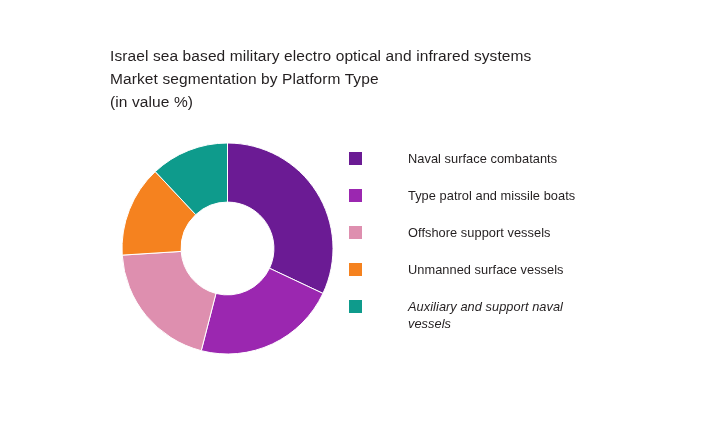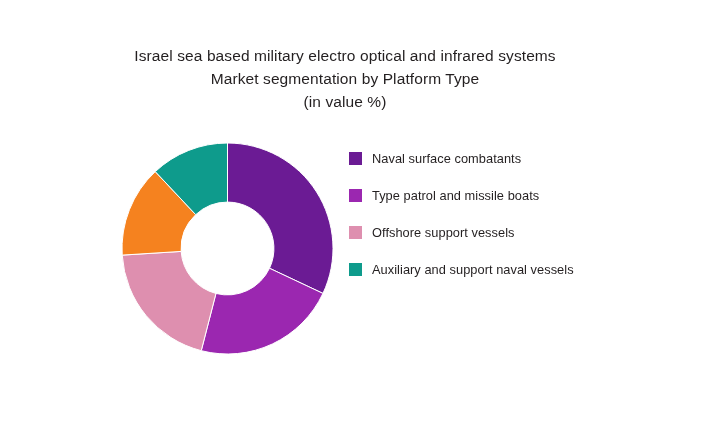--- a/index.html
+++ b/index.html
@@ -23,21 +23,20 @@
     position: absolute;
     left: 110px;
     top: 44px;
     width: 470px;
     font-size: 15.5px;
     line-height: 23px;
     color: #231f20;
     font-weight: 400;
     letter-spacing: 0.1px;
     white-space: pre-line;
-    text-align: center;
   }
   #donut-wrap {
     position: absolute;
     left: 122px;
     top: 143px;
     width: 211px;
     height: 211px;
   }
   #donut-svg {
     display: block;
@@ -47,23 +46,25 @@
   #legend {
     position: absolute;
     left: 349px;
     top: 150px;
     width: 250px;
   }
   .legend-item {
     display: flex;
     align-items: flex-start;
     margin-bottom: 20px;
+    gap: 36px;
   }
   .legend-item:last-child {
     margin-bottom: 0;
+    font-style: italic;
   }
   .legend-swatch {
     width: 13px;
     height: 13px;
     flex: 0 0 13px;
     margin-top: 2px;
     margin-right: 10px;
   }
   .legend-label {
     font-size: 12.8px;
@@ -99,18 +100,22 @@
       </div>
       <div class="legend-item">
         <span class="legend-swatch" style="background: rgb(155, 39, 176);"></span>
         <span class="legend-label">Type patrol and missile boats</span>
       </div>
       <div class="legend-item">
         <span class="legend-swatch" style="background: rgb(222, 143, 175);"></span>
         <span class="legend-label">Offshore support vessels</span>
       </div>
       <div class="legend-item">
+        <span class="legend-swatch" style="background: rgb(245, 130, 31);"></span>
+        <span class="legend-label">Unmanned surface vessels</span>
+      </div>
+      <div class="legend-item">
         <span class="legend-swatch" style="background: rgb(14, 155, 140);"></span>
         <span class="legend-label">Auxiliary and support naval vessels</span>
       </div>
     </div>
 
 </div>
 
 </body></html>

